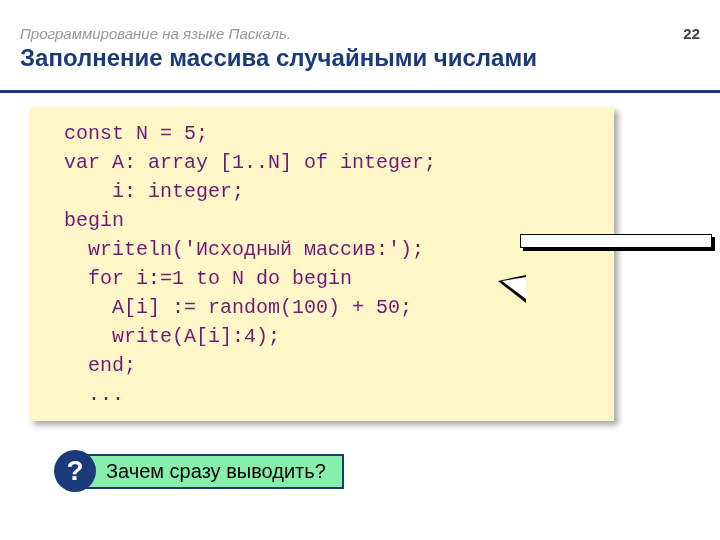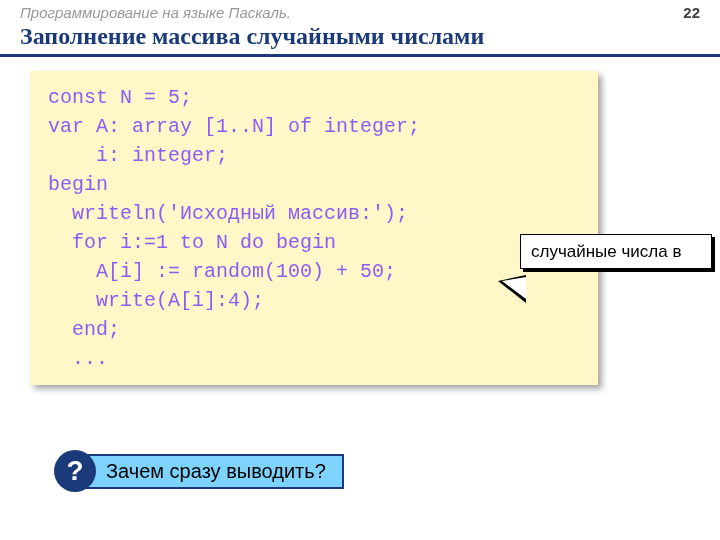--- a/index.html
+++ b/index.html
@@ -8,54 +8,53 @@
     width: 720px;
     height: 540px;
     background: #fff;
     font-family: Arial, sans-serif;
     position: relative;
     overflow: hidden;
   }
   .header-bar {
     display: flex;
     align-items: baseline;
-    padding: 4px 20px 0 20px;
+    padding: 25px 20px 0 20px;
   }
   .breadcrumb {
     color: #999;
     font-style: italic;
     font-size: 15px;
     flex: 1;
   }
   .page-number {
     color: #404040;
     font-size: 15px;
     font-weight: bold;
   }
   .title {
     color: #1a3a7a;
     font-size: 24px;
     font-weight: bold;
-    padding: 2px 20px 4px 20px;
-    font-family: Liberation Serif, serif;
+    padding: 2px 20px 18px 20px;
   }
   .title-rule {
     height: 3px;
     background: #1a3a7a;
     margin: 0 0 14px 0;
   }
   .code-block {
     margin: 0 0 0 30px;
     width: 532px;
     background: #fff7c8;
     box-shadow: 4px 4px 6px rgba(0,0,0,0.35);
-    padding: 12px 18px 12px 18px;
+    padding: 12px 18px 12px 34px;
     font-family: "Courier New", monospace;
     font-size: 20px;
-    color: #8b5cf6;
+    color: #701a75;
     line-height: 1.45;
     white-space: pre;
     position: relative;
   }
   .callout {
     position: absolute;
     left: 520px;
     top: 234px;
     width: 170px;
     background: #fff;
@@ -101,21 +100,21 @@
     font-size: 28px;
     font-weight: bold;
     display: flex;
     align-items: center;
     justify-content: center;
     margin-right: -14px;
     z-index: 2;
     position: relative;
   }
   .question-box {
-    background: #7dd3fc;
+    background: #86efac;
     border: 2px solid #1a3a7a;
     padding: 4px 16px 4px 22px;
     font-size: 20px;
     color: #000;
   }
 </style>
 </head>
 <body>
 
 <div class="header-bar">
@@ -133,19 +132,18 @@
 <span>  writeln('Исходный массив:');</span>
 <span>  for i:=1 to N do begin</span>
 <span>    A[i] := random(100) + 50;</span>
 <span>    write(A[i]:4);</span>
 <span>  end;</span>
 <span>  ...</span></div>
 
 <div class="callout-tail"></div>
 <div class="callout-tail-inner"></div>
 <div class="callout">
-  <div>случайные числа в</div>
 </div>
 
 <div class="question-row">
   <div class="question-badge">?</div>
   <div class="question-box">Зачем сразу выводить?</div>
 </div>
 
 </body></html>

